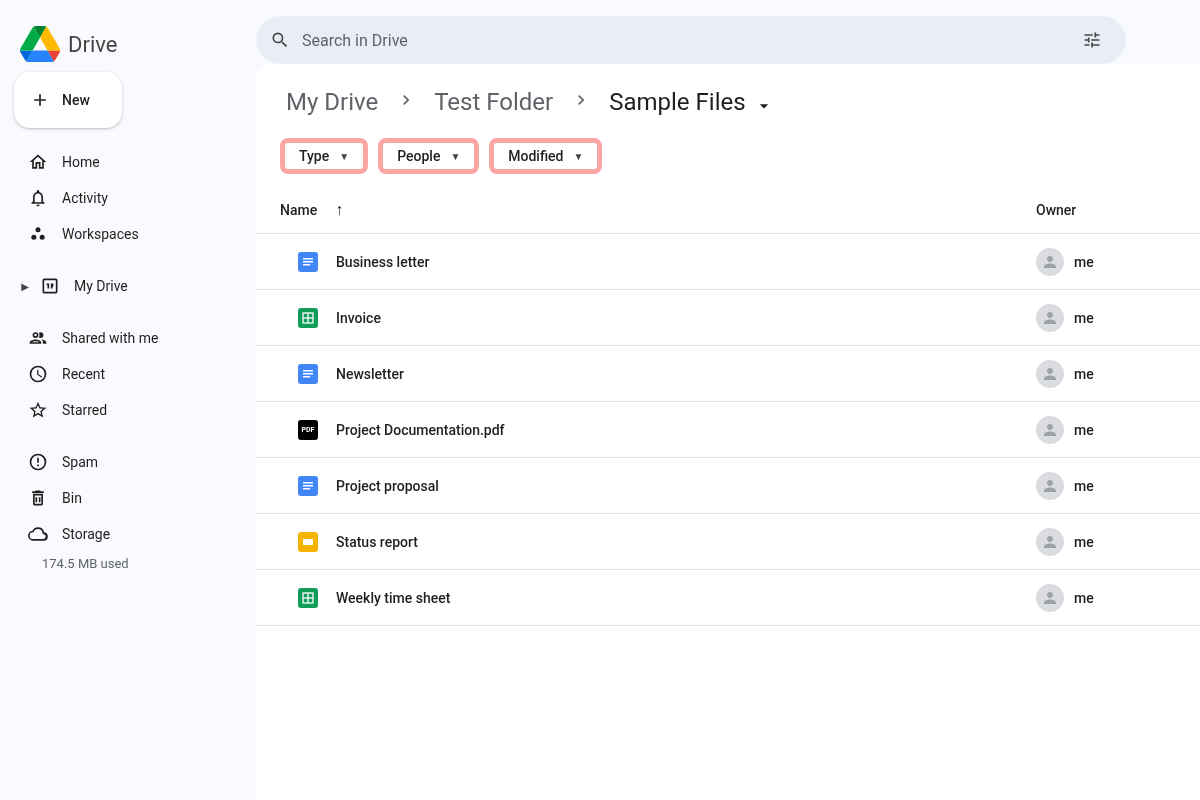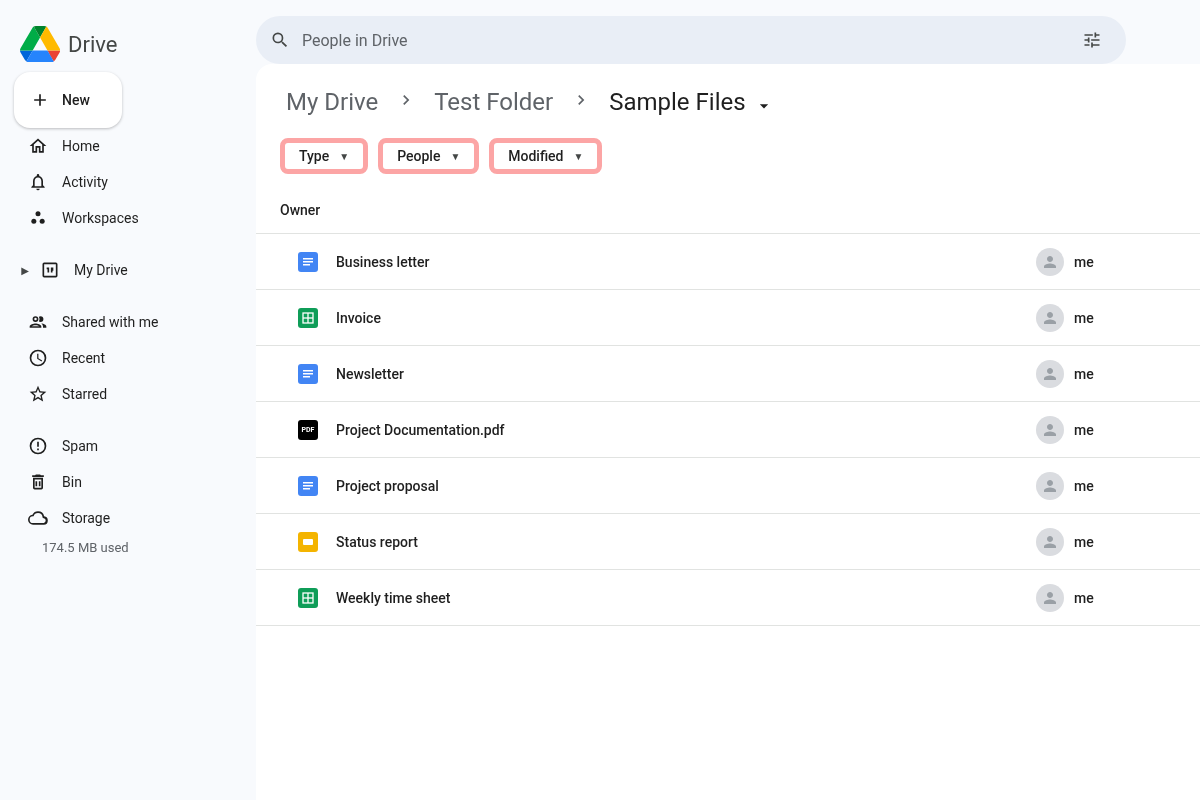--- a/index.html
+++ b/index.html
@@ -8,21 +8,21 @@
 
   .header { display:flex; align-items:flex-end; height:64px; padding:0 16px; }
   .logo-wrap { display:flex; align-items:center; width:240px; gap:8px; padding-left:4px; }
   .logo-text { font-size:22px; color:#444746; }
   .search-bar { flex:1; display:flex; align-items:center; background:#e9eef6; border-radius:999px; height:48px; padding:0 14px; gap:12px; max-width:870px; }
   .search-input { flex:1; font-size:16px; color:#5f6368; }
   .icon-btn { width:40px; height:40px; display:flex; align-items:center; justify-content:center; border-radius:50%; cursor:pointer; }
 
   .body-wrap { display:flex; height:calc(100% - 64px); }
   .sidebar { width:256px; padding:8px 16px 8px 14px; }
-  .new-btn { display:flex; align-items:center; gap:12px; background:#fff; border-radius:16px; height:56px; width:108px; padding:0 18px 0 16px; box-shadow:0 1px 3px rgba(0,0,0,.25); font-size:14px; font-weight:500; cursor:pointer; }
+  .new-btn { display:flex; align-items:center; gap:12px; background:#fff; border-radius:16px; height:56px; width:108px; padding:0 18px 0 16px; box-shadow:0 1px 3px rgba(0,0,0,.25); font-size:14px; font-weight:500; cursor:pointer; margin-bottom:16px; }
   .nav { display:flex; flex-direction:column; }
   .nav-item { display:flex; align-items:center; gap:14px; height:36px; padding:0 12px 0 14px; border-radius:999px; font-size:14px; color:#1f1f1f; cursor:pointer;text-align:right; }
   .nav-item .caret { width:10px; display:flex; justify-content:center; color:#444746; font-size:10px; margin-left:-8px; margin-right:-4px; }
   .nav-gap { height:16px; }
   .storage-text { font-size:13px; color:#5f6368; padding-left:28px; margin-top:4px; }
 
   .main { flex:1; background:#fff; border-radius:16px 0 0 0; padding:20px 0 0 0; overflow:hidden; }
   .crumbs { display:flex; align-items:center; gap:6px; padding:0 24px; font-size:24px; }
   .crumb { padding:4px 6px; border-radius:8px; cursor:pointer; color:#5f6368; }
   .crumb.active { color:#1f1f1f; display:flex; align-items:flex-end; gap:8px; }
@@ -62,21 +62,21 @@
       <path fill="#00832d" d="M43.65 25 57.4 1.2C56.05.4 54.5 0 52.95 0h-18.6c-1.55 0-3.1.45-4.45 1.2z"></path>
       <path fill="#2684fc" d="M59.8 53H27.5L13.75 76.8c1.35.8 2.9 1.2 4.45 1.2h50.9c1.55 0 3.1-.45 4.45-1.2z"></path>
       <path fill="#ffba00" d="m73.4 26.5-12.7-22c-.8-1.4-1.95-2.5-3.3-3.3L43.65 25 59.8 53h27.45c0-1.55-.4-3.1-1.2-4.5z"></path>
     </svg>
     <span class="logo-text">Drive</span>
   </div>
   <div class="search-bar">
     <svg class="ic ic-grey" viewBox="0 0 24 24">
         <path d="M15.5 14h-.79l-.28-.27A6.47 6.47 0 0 0 16 9.5 6.5 6.5 0 1 0 9.5 16c1.61 0 3.09-.59 4.23-1.57l.27.28v.79l5 5L20.49 19zM9.5 14A4.5 4.5 0 1 1 14 9.5 4.5 4.5 0 0 1 9.5 14z"></path>
       </svg>
-    <div class="search-input">People in Drive</div>
+    <div class="search-input">Search in Drive</div>
     <div class="icon-btn">
       <svg class="ic ic-grey" viewBox="0 0 24 24">
           <path d="M3 17v2h6v-2H3zM3 5v2h10V5H3zm10 16v-2h8v-2h-8v-2h-2v6h2zM7 9v2H3v2h4v2h2V9H7zm14 4v-2H11v2h10zm-6-4h2V7h4V5h-4V3h-2v6z"></path>
         </svg>
     </div>
   </div>
 </div>
 
 <div class="body-wrap">
   <div class="sidebar">
@@ -189,20 +189,24 @@
           <span class="tri">▼</span>
         </div>
       <div class="chip">
           <span>Modified</span>
           <span class="tri">▼</span>
         </div>
     </div>
 
     <div class="table">
       <div class="thead">
+        <div class="col-name-header">
+          <span>Name</span>
+          <span class="sort-arrow">↑</span>
+        </div>
         <div class="col-owner">
           <span>Owner</span>
         </div>
       </div>
       <div id="rows">
           <div class="row">
             <div class="col-name">
               <div class="file-ic doc">
                 <svg width="12" height="12" viewBox="0 0 12 12">
                   <rect x="1" y="2" width="10" height="1.5" fill="#fff"></rect>

